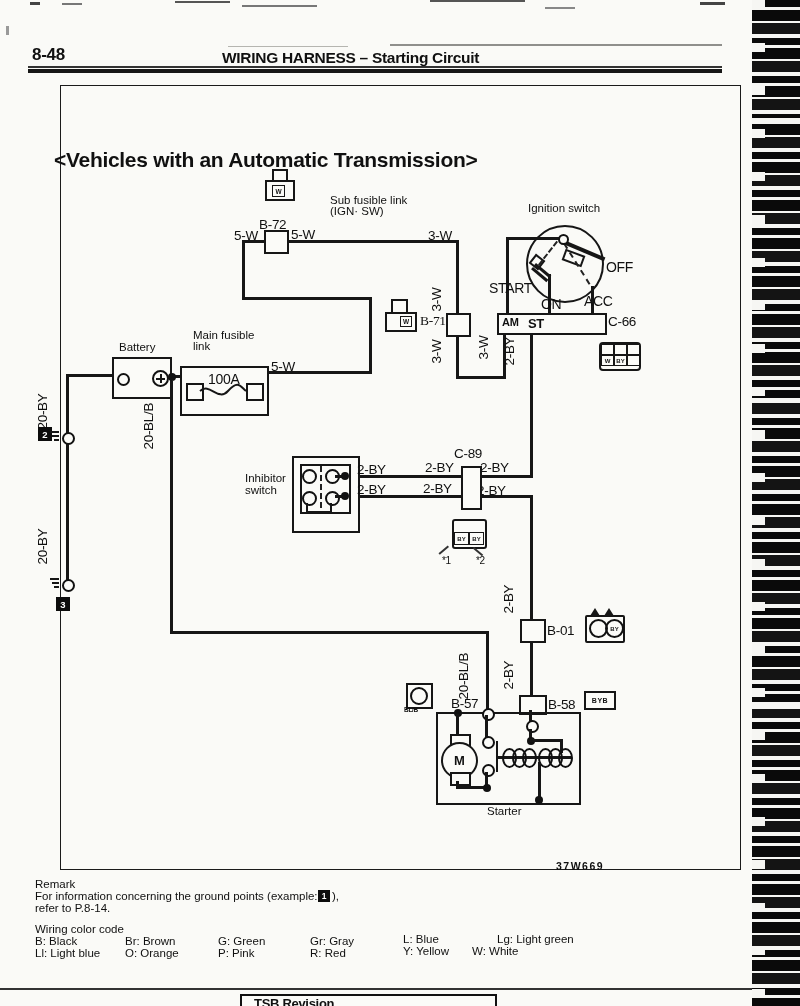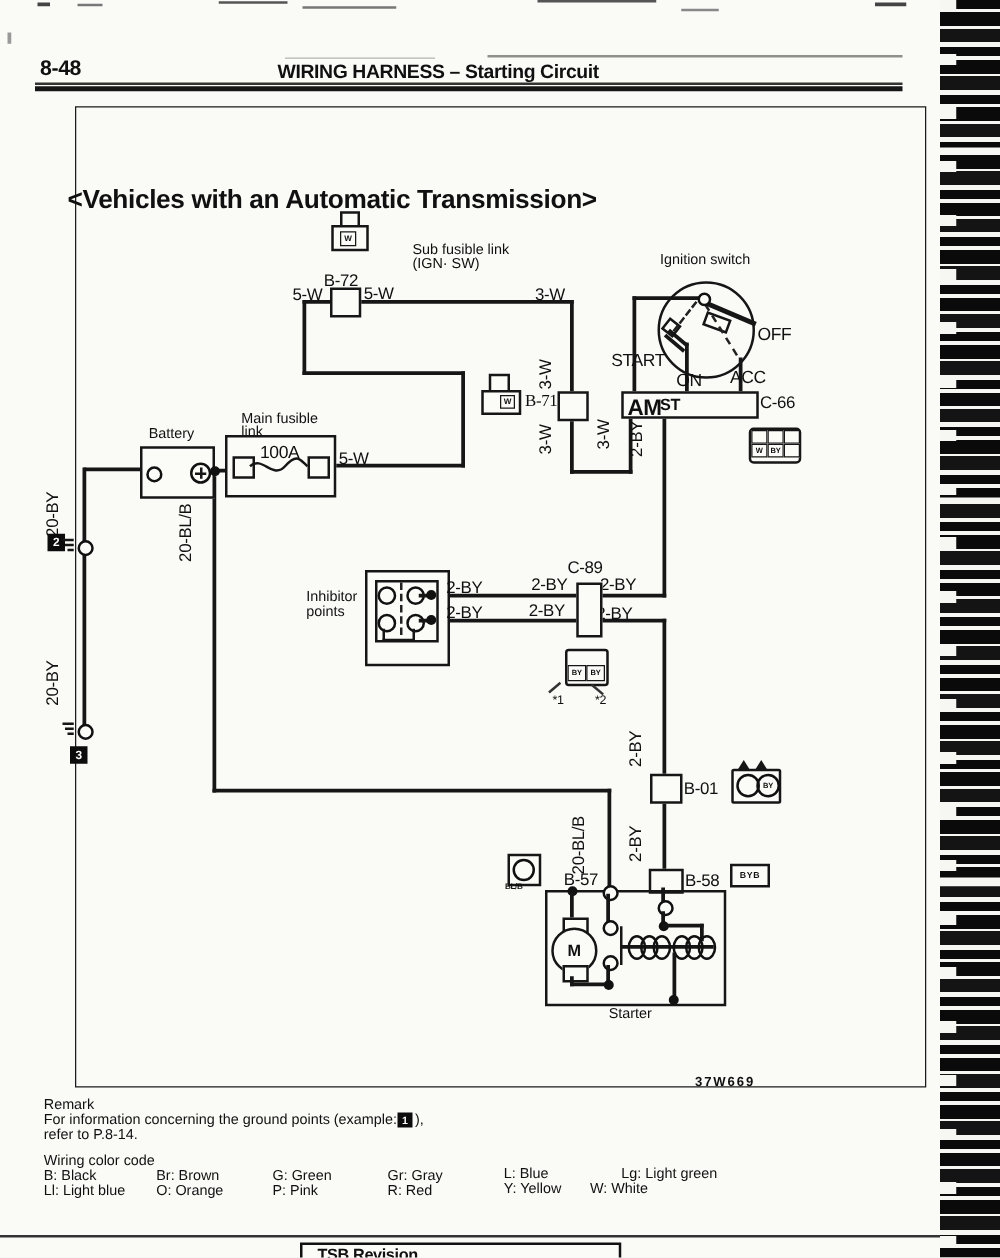--- a/index.html
+++ b/index.html
@@ -111,21 +111,21 @@
   <div class="w" style="left:591px;top:286px;width:3px;height:29px;"></div>
 
   <div class="term" style="left:558px;top:234px;width:7px;height:7px;"></div>
 
   <div class="lab" style="left:489px;top:281px;font-size:14px;">START</div>
   <div class="lab" style="left:606px;top:260px;font-size:14px;">OFF</div>
   <div class="lab" style="left:541px;top:297px;font-size:14px;">ON</div>
   <div class="lab" style="left:584px;top:294px;font-size:14px;">ACC</div>
 
   <div class="box" style="left:497px;top:313px;width:106px;height:18px;border-width:2.5px;">
-    <div class="lab bold" style="left:3px;top:2px;font-size:18px;">AM</div>
+    <div class="lab bold" style="left:3px;top:2px;font-size:11px;">AM</div>
     <div class="lab bold" style="left:29px;top:2px;font-size:13px;">ST</div>
   </div>
   <div class="lab" style="left:608px;top:315px;">C-66</div>
 
   <div class="tab" style="left:613px;top:338px;width:9px;height:6px;"></div>
   <div class="box" style="left:599px;top:342px;width:38px;height:25px;border-radius:4px;">
     <div class="cellrow" style="position:absolute;left:0;top:0;">
       <div class="cell" style="width:11px;height:9px;"></div>
       <div class="cell" style="width:11px;height:9px;"></div>
       <div class="cell" style="width:11px;height:9px;"></div>
@@ -154,21 +154,21 @@
   <div class="lab sm" style="left:193px;top:341px;">link</div>
 
   <div class="box" style="left:112px;top:357px;width:56px;height:38px;">
     <div class="term" style="left:3px;top:14px;"></div>
     <div class="abs" style="left:38px;top:11px;width:13px;height:13px;border:2px solid #111;border-radius:50%;background:#fbfbf8;">
       <div class="w" style="left:5.5px;top:2px;width:2px;height:9px;"></div>
       <div class="w" style="left:2px;top:5.5px;width:9px;height:2px;"></div>
     </div>
   </div>
 
-  <div class="box" style="left:180px;top:348px;width:85px;height:46px;">
+  <div class="box" style="left:180px;top:366px;width:85px;height:46px;">
     <div class="lab" style="left:26px;top:4px;font-size:14px;">100A</div>
     <div class="box" style="left:4px;top:15px;width:14px;height:14px;"></div>
     <div class="box" style="left:64px;top:15px;width:14px;height:14px;"></div>
     <svg width="46" height="16" style="left:18px;top:16px;">
       <path d="M0,7 C10,-2 18,18 28,7 S40,2 46,7" stroke="#161616" stroke-width="2" fill="none"></path>
     </svg>
   </div>
   <div class="lab" style="left:271px;top:360px;">5-W</div>
   <div class="dot" style="left:168px;top:373px;"></div>
   <div class="lab vl" style="left:155px;top:436px;">20-BL/B</div>
@@ -181,21 +181,21 @@
   <div class="term" style="left:62px;top:432px;"></div>
 
   <div class="lab vl" style="left:49px;top:551px;">20-BY</div>
   <div class="w" style="left:50px;top:578px;width:9px;height:2px;"></div>
   <div class="w" style="left:52px;top:582px;width:7px;height:2px;"></div>
   <div class="w" style="left:54px;top:586px;width:5px;height:2px;"></div>
   <div class="term" style="left:62px;top:579px;"></div>
   <div class="gb" style="left:56px;top:597px;">3</div>
 
   <div class="lab sm" style="left:245px;top:473px;">Inhibitor</div>
-  <div class="lab sm" style="left:245px;top:485px;">points</div>
+  <div class="lab sm" style="left:245px;top:485px;">switch</div>
   <div class="box" style="left:292px;top:456px;width:64px;height:73px;"></div>
   <div class="box" style="left:300px;top:464px;width:47px;height:46px;"></div>
   <div class="dash" style="left:322px;top:466px;width:42px;transform:rotate(90deg);"></div>
   <div class="term" style="left:302px;top:469px;width:11px;height:11px;"></div>
   <div class="term" style="left:302px;top:491px;width:11px;height:11px;"></div>
   <div class="term" style="left:325px;top:469px;width:11px;height:11px;"></div>
   <div class="term" style="left:325px;top:491px;width:11px;height:11px;"></div>
   <div class="w" style="left:306px;top:503px;width:2px;height:10px;"></div>
   <div class="w" style="left:306px;top:511px;width:26px;height:2px;"></div>
   <div class="w" style="left:330px;top:503px;width:2px;height:10px;"></div>

